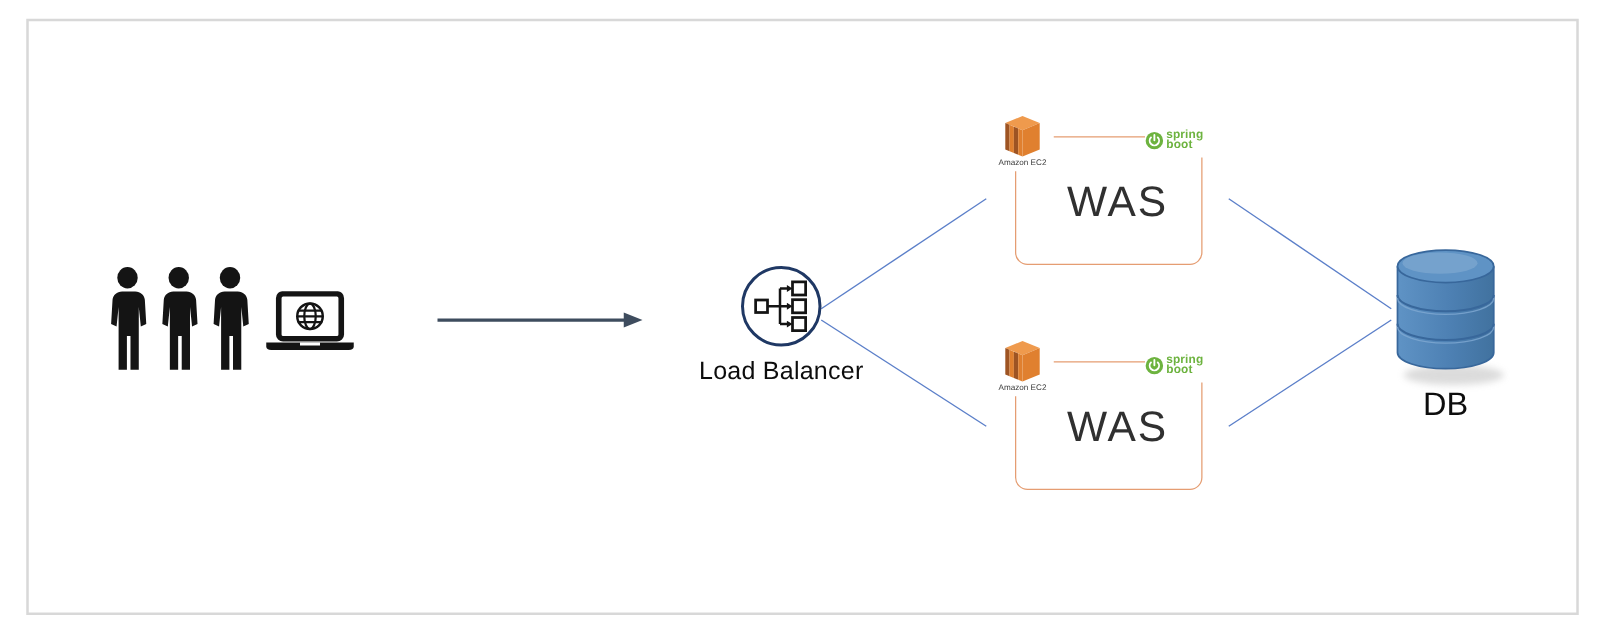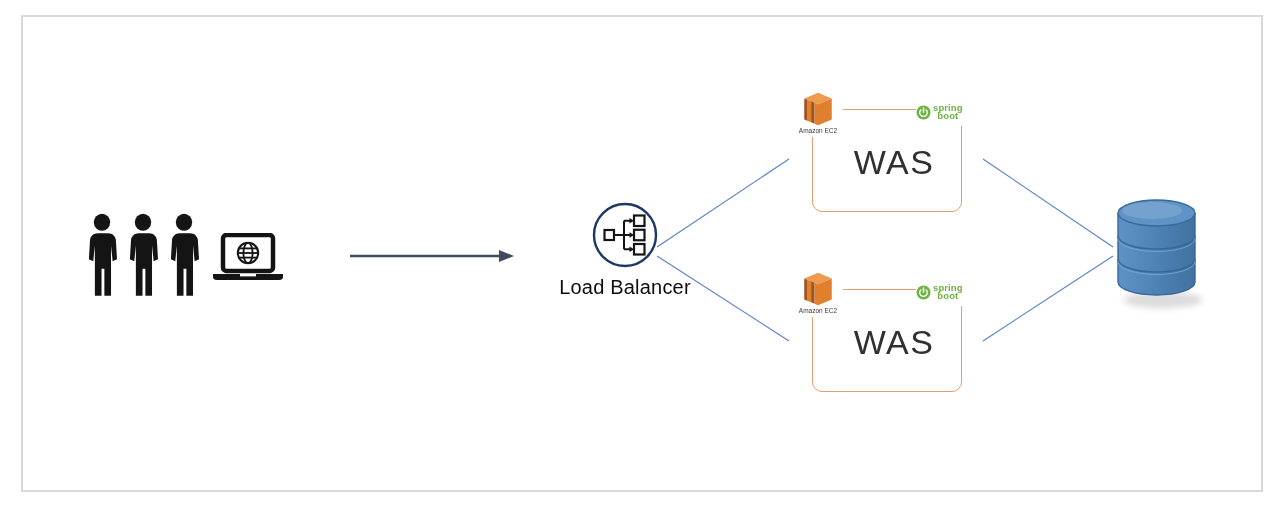--- a/index.html
+++ b/index.html
@@ -8,39 +8,39 @@
   .frame{position:absolute;left:21px;top:15px;width:1238px;height:473px;
     border:2px solid var(--frame-border);background:transparent;}
   .connectors{position:absolute;left:0;top:0;width:1280px;height:507px;pointer-events:none;}
   .abs{position:absolute;}
   
   .users{left:83px;top:212px;width:205px;height:90px;}
   .person{position:absolute;top:0;width:38px;height:86px;}
   .person.p0{left:0;} .person.p1{left:41px;} .person.p2{left:82px;}
   .laptop{position:absolute;left:129px;top:21px;width:72px;height:50px;}
   
-  .lb{left:590px;top:200px;width:70px;height:110px;}
+  .lb{left:590px;top:210px;width:70px;height:110px;}
   .lb-icon{position:absolute;left:0;top:0;width:70px;height:70px;}
   .lb-label{position:absolute;left:-37px;top:76px;width:144px;text-align:center;
     font-size:20px;color:#0d0d0d;letter-spacing:0.2px;white-space:nowrap;}
   
   .was-node{width:172px;height:130px;}
   .was-node.n0{left:793px;top:90px;}
   .was-node.n1{left:793px;top:270px;}
   .was-box{position:absolute;left:19px;top:19px;width:148px;height:101px;
     border:1.5px solid var(--was-border);border-radius:10px;background:transparent;}
   .ec2-group{position:absolute;left:0;top:0;width:50px;height:47px;background:#fff;
     display:flex;flex-direction:column;align-items:center;}
   .ec2-svg{width:38px;height:34px;margin-top:2px;}
   .ec2-caption{font-size:6.5px;color:#3b3b3b;margin-top:1px;white-space:nowrap;}
   .spring-group{position:absolute;left:123px;top:8px;width:49px;height:28px;background:#fff;
     display:flex;align-items:center;gap:2px;}
   .spring-icon{width:15px;height:15px;flex:0 0 auto;}
   .spring-text{display:flex;flex-direction:column;color:var(--spring-green);
-    font-size:9.5px;font-weight:bold;line-height:8.5px;letter-spacing:0.1px;text-align:center;}
+    font-size:9.5px;font-weight:bold;line-height:8.5px;letter-spacing:0.1px;}
   .was-label{position:absolute;left:19px;top:53px;width:164px;text-align:center;
     font-size:34px;color:var(--was-text);letter-spacing:1.5px;}
   
   .db{left:1105px;top:190px;width:103px;height:160px;}
   .db-svg{position:absolute;left:0;top:0;width:103px;height:127px;}
   .db-label{position:absolute;left:0;top:118px;width:103px;text-align:center;
     font-size:26px;color:#0d0d0d;}
   .blk{fill:var(--icon-black);}
 </style>
 </head>
@@ -179,15 +179,16 @@
       </defs>
       <ellipse cx="58" cy="110" rx="40" ry="8" fill="#9a9a9a" opacity="0.35" filter="url(#dbshadow)"></ellipse>
       <path d="M13,23 L13,92 A38.5,13 0 0 0 90,92 L90,23" fill="url(#dbg)" style="stroke:var(--db-outline);" stroke-width="1.4"></path>
       <path d="M13,46 A38.5,13 0 0 0 90,46" fill="none" style="stroke:var(--db-outline);" stroke-width="1.6"></path>
       <path d="M13,48.5 A38.5,13 0 0 0 90,48.5" fill="none" stroke="#7fa9d2" stroke-width="1" opacity="0.8"></path>
       <path d="M13,69 A38.5,13 0 0 0 90,69" fill="none" style="stroke:var(--db-outline);" stroke-width="1.6"></path>
       <path d="M13,71.5 A38.5,13 0 0 0 90,71.5" fill="none" stroke="#7fa9d2" stroke-width="1" opacity="0.8"></path>
       <ellipse cx="51.5" cy="23" rx="38.5" ry="13" style="fill:var(--db-top);stroke:var(--db-outline);" stroke-width="1.4"></ellipse>
       <ellipse cx="47" cy="20.5" rx="30" ry="8.5" fill="#ffffff" opacity="0.14"></ellipse>
     </svg>
+    <div class="db-label">DB</div>
   </div>
 
 </div>
 
 </body></html>

